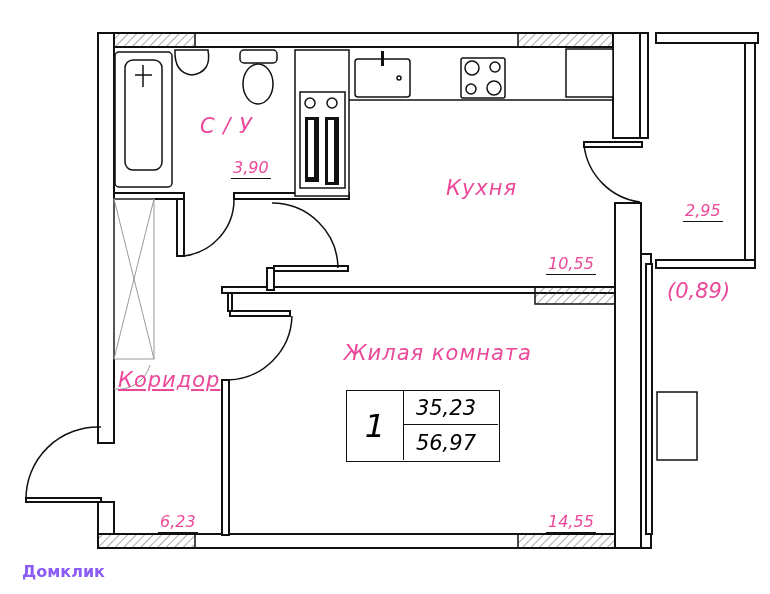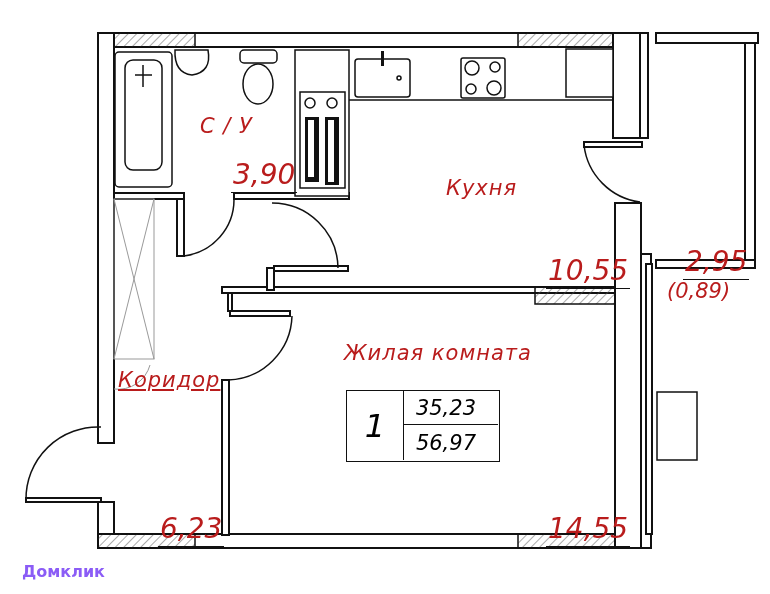--- a/index.html
+++ b/index.html
@@ -3,23 +3,23 @@
 <meta charset="utf-8">
 <style>
   html, body { margin: 0; padding: 0; background: #ffffff; }
   body { width: 770px; height: 594px; position: relative; overflow: hidden; }
   #plan { position: absolute; left: 0; top: 0; width: 770px; height: 594px; }
   .wall { fill: #ffffff; stroke: #111; stroke-width: 2; }
   .thin { fill: none; stroke: #111; stroke-width: 1.5; }
   .grey { fill: none; stroke: #999; stroke-width: 1; }
   .hatch { fill: url(#hatch); stroke: #111; stroke-width: 1.5; }
   .fix { fill: #fff; stroke: #111; stroke-width: 1.5; }
-  .lbl { position: absolute; font-family: "DejaVu Sans", sans-serif; font-style: italic; color: #b91c1c; white-space: nowrap; }
+  .lbl { position: absolute; font-family: "DejaVu Sans", sans-serif; font-style: italic; color: #ec4899; white-space: nowrap; }
   .room { font-size: 21px; letter-spacing: 1px; }
-  .area { font-size: 28px; border-bottom: 1.5px solid #111; padding: 0 2px 1px 2px; font-style: italic; }
+  .area { font-size: 16px; border-bottom: 1.5px solid #111; padding: 0 2px 1px 2px; font-style: italic; }
   .balc2 { font-size: 21px; }
   .sumbox { position: absolute; left: 346px; top: 390px; width: 154px; height: 72px; border: 1.5px solid #111; box-sizing: border-box; }
   .sum-rooms { position: absolute; left: 0; top: 0; width: 56px; height: 69px; border-right: 1.5px solid #111; font-family: "DejaVu Sans", sans-serif; font-style: italic; font-size: 32px; display: flex; align-items: center; justify-content: center; }
   .sum-v { position: absolute; left: 57px; width: 94px; height: 34px; font-family: "DejaVu Sans", sans-serif; font-style: italic; font-size: 21px; display: flex; align-items: center; justify-content: flex-end; padding-right: 22px; box-sizing: border-box; }
   .sum-v1 { top: 0; border-bottom: 1.5px solid #111; }
   .sum-v2 { top: 35px; }
   .wm { position: absolute; left: 22px; top: 562px; font-family: "DejaVu Sans", sans-serif; font-weight: bold; font-size: 16px; color: #8b5cf6; }
 </style>
 </head>
 <body>
@@ -126,21 +126,21 @@
 
 <div class="lbl room" style="left:446px;top:176px;">Кухня</div>
 <div class="lbl area" style="left:546px;top:254px;">10,55</div>
 
 <div class="lbl room" style="left:344px;top:341px;font-style:italic;">Жилая комната</div>
 <div class="lbl area" style="left:546px;top:512px;">14,55</div>
 
 <div class="lbl room" style="left:118px;top:368px;text-decoration:underline;">Коридор</div>
 <div class="lbl area" style="left:158px;top:512px;">6,23</div>
 
-<div class="lbl area" style="left:683px;top:201px;margin-top:44px;">2,95</div>
+<div class="lbl area" style="left:683px;top:201px;">2,95</div>
 <div class="lbl balc2" style="left:667px;top:235px;margin-top:44px;">(0,89)</div>
 
 <div class="sumbox">
   <div class="sum-rooms">1</div>
   <div class="sum-v sum-v1">35,23</div>
   <div class="sum-v sum-v2">56,97</div>
 </div>
 
 <div class="wm">Домклик</div>
 

